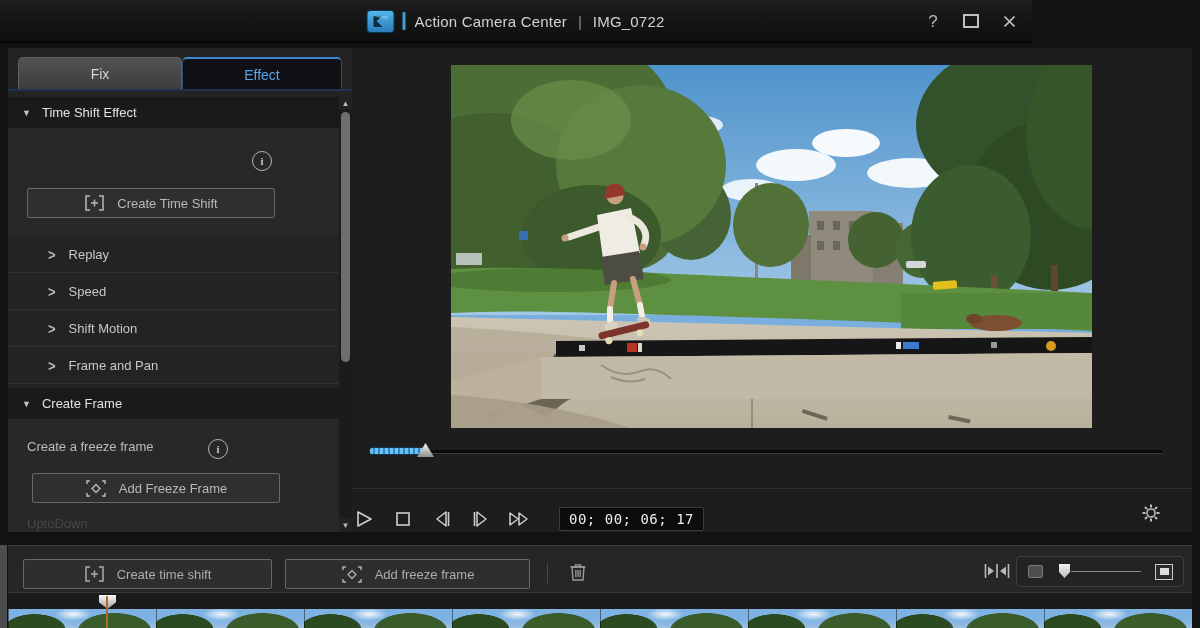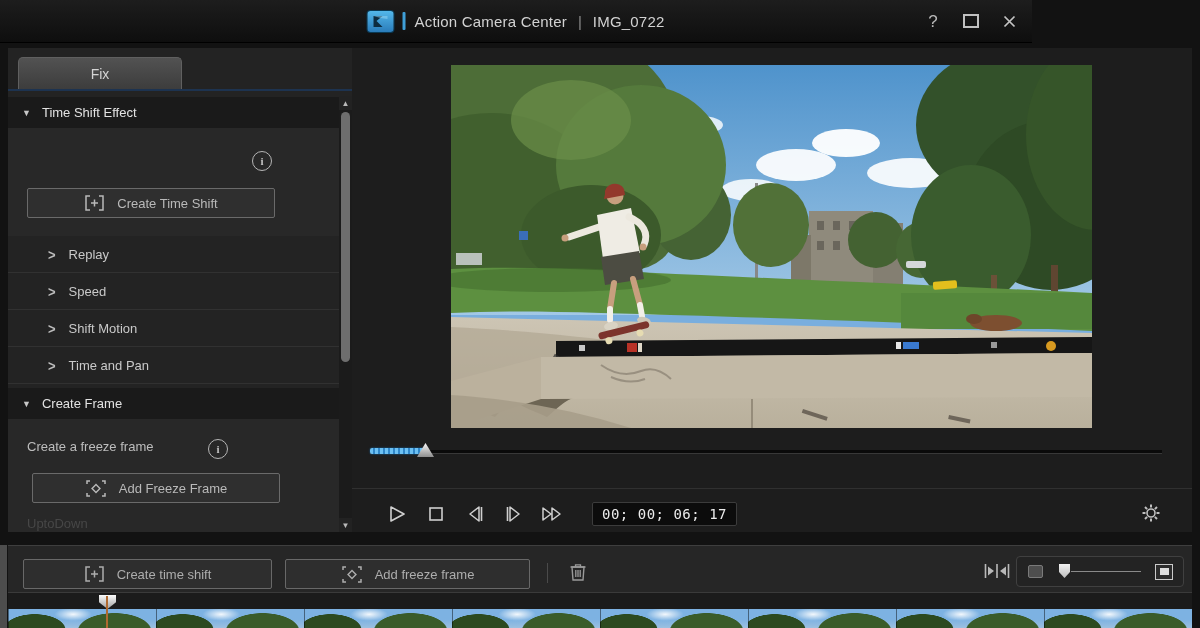--- a/index.html
+++ b/index.html
@@ -59,21 +59,21 @@
 
   
   #preview-panel{position:absolute;left:352px;top:48px;width:840px;height:484px;background:#1d1d1d;}
   #video{position:absolute;left:99px;top:17px;width:641px;height:363px;background:#79aede;overflow:hidden;}
   #seek-track{position:absolute;left:18px;right:30px;top:402px;height:3px;background:#0a0a0a;border-bottom:1px solid #383838;}
   #seek-fill{position:absolute;left:18px;top:400px;width:55px;height:6px;border-radius:2px;
              background:repeating-linear-gradient(90deg,#6cc0f2 0 3px,#2f86c8 3px 5px);box-shadow:0 0 2px #1a6aa8;}
   #seek-handle{position:absolute;left:65px;top:395px;width:17px;height:14px;
                clip-path:polygon(50% 0,100% 100%,0 100%);background:linear-gradient(#fafafa,#8e8e8e);}
   #controls-sep{position:absolute;left:0;right:0;top:440px;height:1px;background:#303030;}
-  #controls-row{position:absolute;left:33px;top:449px;height:34px;display:flex;align-items:center;gap:15px;}
+  #controls-row{position:absolute;left:0;top:449px;height:34px;display:flex;align-items:flex-end;gap:15px;}
   .pb-icon{width:24px;height:24px;display:flex;align-items:center;justify-content:center;cursor:default;}
   #timecode{margin-left:12px;background:#0c0c0c;border:1px solid #3c3c3c;border-radius:2px;padding:3px 9px;
             font-family:"DejaVu Sans Mono",monospace;font-size:14px;color:#ececec;letter-spacing:.5px;}
   #gear-btn{position:absolute;right:28px;top:452px;width:26px;height:26px;display:flex;align-items:center;justify-content:center;}
 
   
   #edge-left{position:absolute;left:0;top:545px;width:7px;height:83px;background:#4d4d4d;}
   #bottom-toolbar{position:absolute;left:8px;top:545px;width:1184px;height:47px;background:#262626;border-top:1px solid #3e3e3e;}
   .tb-btn{position:absolute;top:13px;height:28px;background:#2e2e2e;border:1px solid #686868;border-radius:2px;
           display:flex;align-items:center;justify-content:center;gap:12px;font-size:13px;color:#adadad;cursor:default;}
@@ -133,20 +133,21 @@
         <svg width="13" height="13" viewBox="0 0 13 13">
             <path d="M1.5 1.5l10 10M11.5 1.5l-10 10" stroke="#c4c4c4" stroke-width="1.7"></path>
           </svg>
       </span>
     </div>
   </div>
 
 
   <div id="left-panel">
     <div class="tab" id="tab-fix">Fix</div>
+    <div class="tab" id="tab-effect">Effect</div>
     <div id="tabstrip-line"></div>
 
     <div class="section-header" style="top:49px;">
       <span class="tri">▼</span>
       <span>Time Shift Effect</span>
     </div>
     <div class="section-body" style="top:80px;height:108px;">
       <div class="info-icon" style="left:244px;top:23px;">
         <span>i</span>
       </div>
@@ -166,21 +167,21 @@
     <div class="collapse-row" style="top:225px;">
       <span class="chev">&gt;</span>
       <span>Speed</span>
     </div>
     <div class="collapse-row" style="top:262px;">
       <span class="chev">&gt;</span>
       <span>Shift Motion</span>
     </div>
     <div class="collapse-row" style="top:299px;">
       <span class="chev">&gt;</span>
-      <span>Time and Pan</span>
+      <span>Frame and Pan</span>
     </div>
 
     <div class="section-header" style="top:340px;">
       <span class="tri">▼</span>
       <span>Create Frame</span>
     </div>
     <div class="section-body" style="top:371px;height:113px;">
       <div class="hint-row" style="top:20px;">Create a freeze frame</div>
       <div class="info-icon" style="left:200px;top:20px;">
         <span>i</span>

